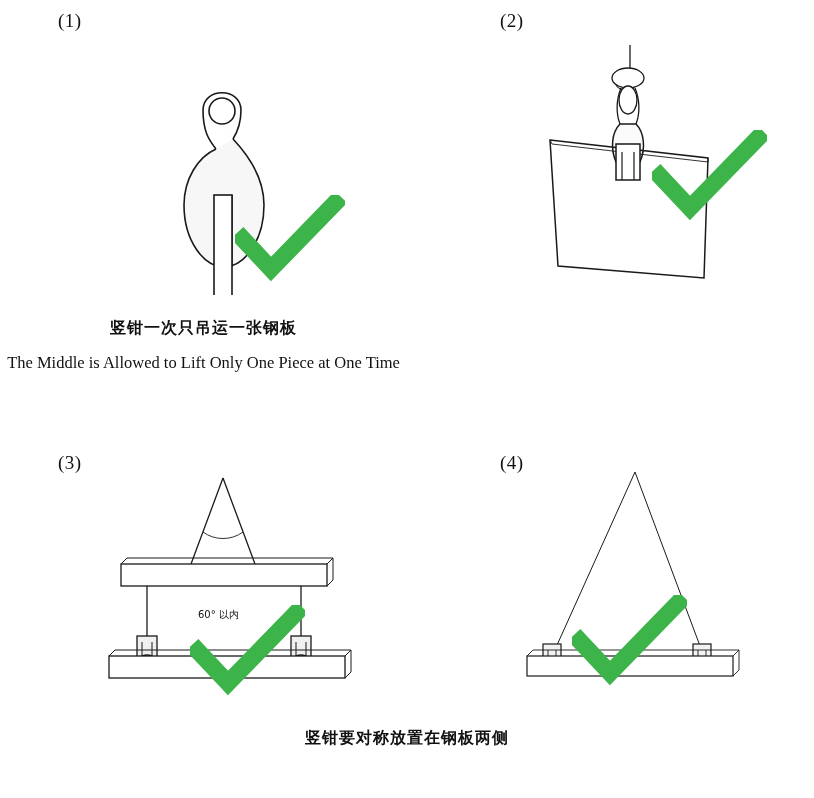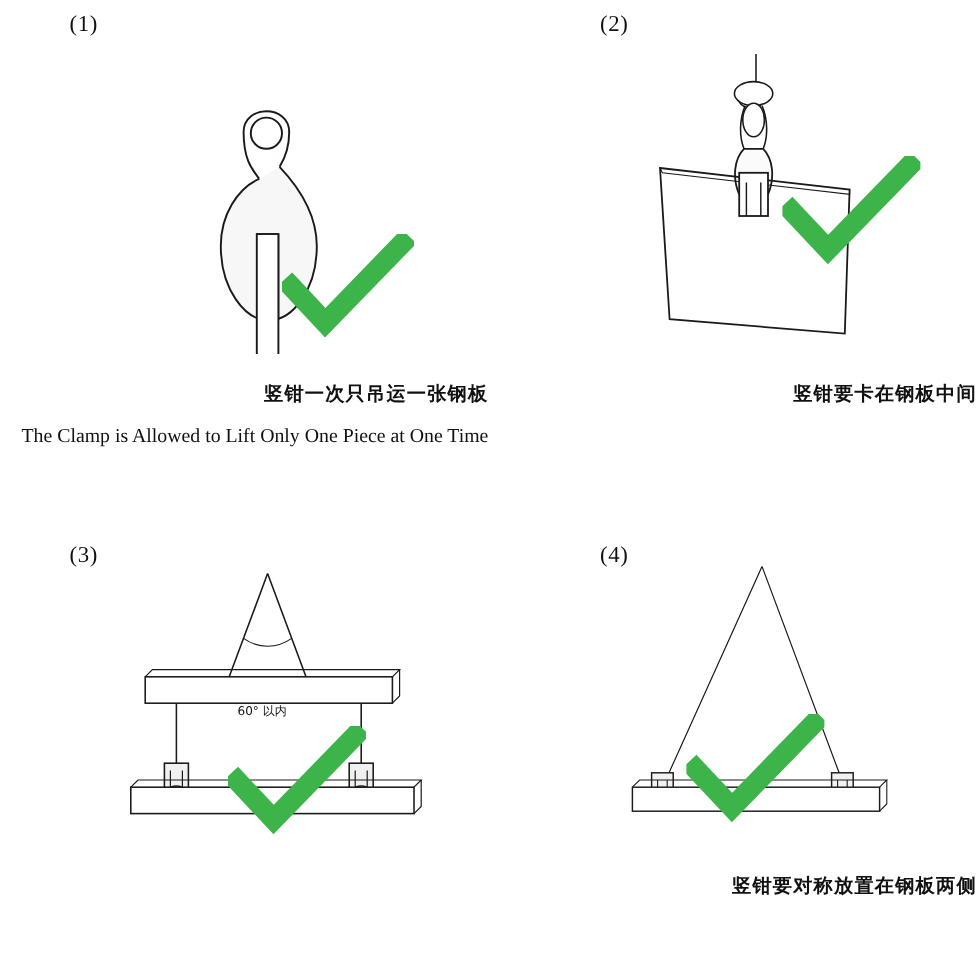--- a/index.html
+++ b/index.html
@@ -28,21 +28,21 @@
     font-family: "Liberation Serif", serif;
     font-size: 19px;
     color: #111;
     letter-spacing: 0.5px;
   }
   .figure {
     position: absolute;
   }
   .caption-block {
     position: absolute;
-    text-align: right;
+    text-align: center;
     width: 100%;
   }
   .caption-cn {
     font-family: "DejaVu Sans", sans-serif;
     font-size: 16px;
     font-weight: 600;
     color: #111;
     letter-spacing: 1px;
     margin-bottom: 14px;
     white-space: nowrap;
@@ -55,20 +55,21 @@
   }
   .check {
     position: absolute;
   }
   .angle-label {
     position: absolute;
     font-family: "DejaVu Sans", sans-serif;
     font-size: 10px;
     color: #111;
     white-space: nowrap;
+    margin-top: 22px;
   }
 </style>
 </head>
 <body>
 
 <div class="sheet">
 
   <div class="panel" style="left:0px; top:0px; width:407px; height:400px;">
     <div class="panel-number" style="left:58px; top:10px;">(1)</div>
 
@@ -87,21 +88,21 @@
         <rect x="94" y="150" width="18" height="118" fill="#ffffff" stroke="#1a1a1a" stroke-width="1.6"></rect>
       </g>
     </svg>
 
     <svg class="check" style="left:235px; top:195px;" width="110" height="90" viewBox="0 0 110 90">
       <path d="M8,44 L36,74 L100,8" fill="none" stroke="#3cb44a" stroke-width="17" stroke-linecap="square" stroke-linejoin="miter"></path>
     </svg>
 
     <div class="caption-block" style="left:0px; top:318px;">
       <div class="caption-cn">竖钳一次只吊运一张钢板</div>
-      <div class="caption-en">The Clamp is Allowed to Lift Only One Piece at One Time</div>
+      <div class="caption-en">The Middle is Allowed to Lift Only One Piece at One Time</div>
     </div>
   </div>
 
   <div class="panel" style="left:407px; top:0px; width:407px; height:400px;">
     <div class="panel-number" style="left:93px; top:10px;">(2)</div>
 
     <svg class="figure" style="left:105px; top:40px;" width="260" height="255" viewBox="0 0 260 255">
       <g fill="none" stroke="#1a1a1a" stroke-width="1.3">
 
         <path d="M118,5 L118,28"></path>
@@ -122,21 +123,20 @@
         <rect x="104" y="104" width="24" height="36" fill="#ffffff" stroke="#1a1a1a" stroke-width="1.5"></rect>
         <path d="M110,112 L110,140 M122,112 L122,140" stroke-width="1.2"></path>
       </g>
     </svg>
 
     <svg class="check" style="left:245px; top:130px;" width="115" height="95" viewBox="0 0 115 95">
       <path d="M8,46 L38,78 L106,8" fill="none" stroke="#3cb44a" stroke-width="17" stroke-linecap="square" stroke-linejoin="miter"></path>
     </svg>
 
     <div class="caption-block" style="left:0px; top:318px;">
-      <div class="caption-cn">竖钳要卡在钢板中间</div>
     </div>
   </div>
 
   <div class="panel" style="left:0px; top:440px; width:407px; height:280px;">
     <div class="panel-number" style="left:58px; top:12px;">(3)</div>
 
     <svg class="figure" style="left:95px; top:20px;" width="265" height="250" viewBox="0 0 265 250">
       <g fill="none" stroke="#1a1a1a" stroke-width="1.3">
 
         <path d="M128,18 L96,104 M128,18 L160,104" stroke-width="1.3"></path>

